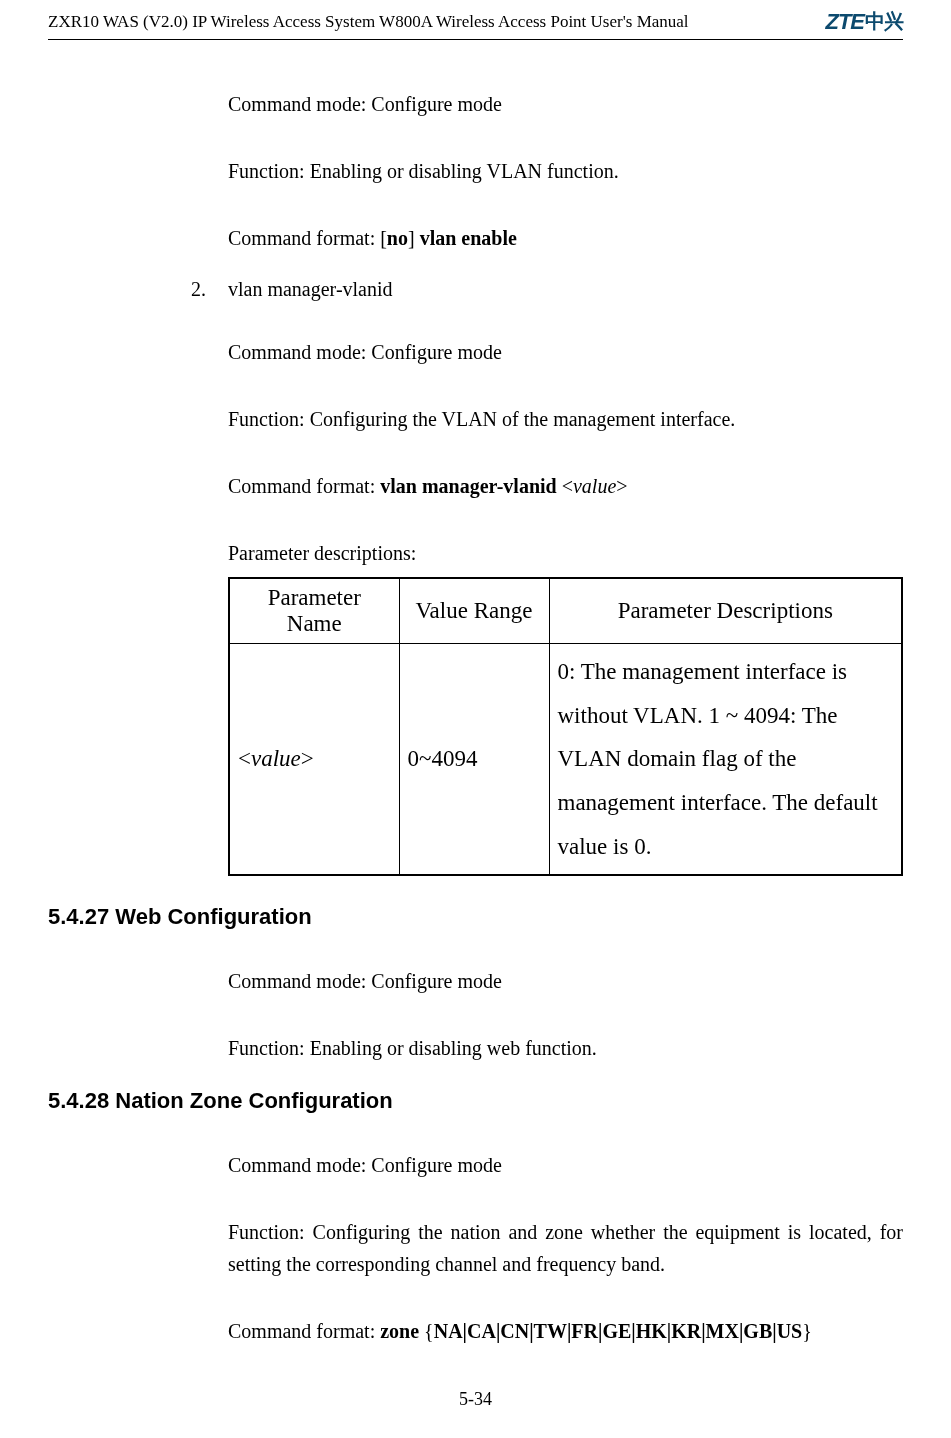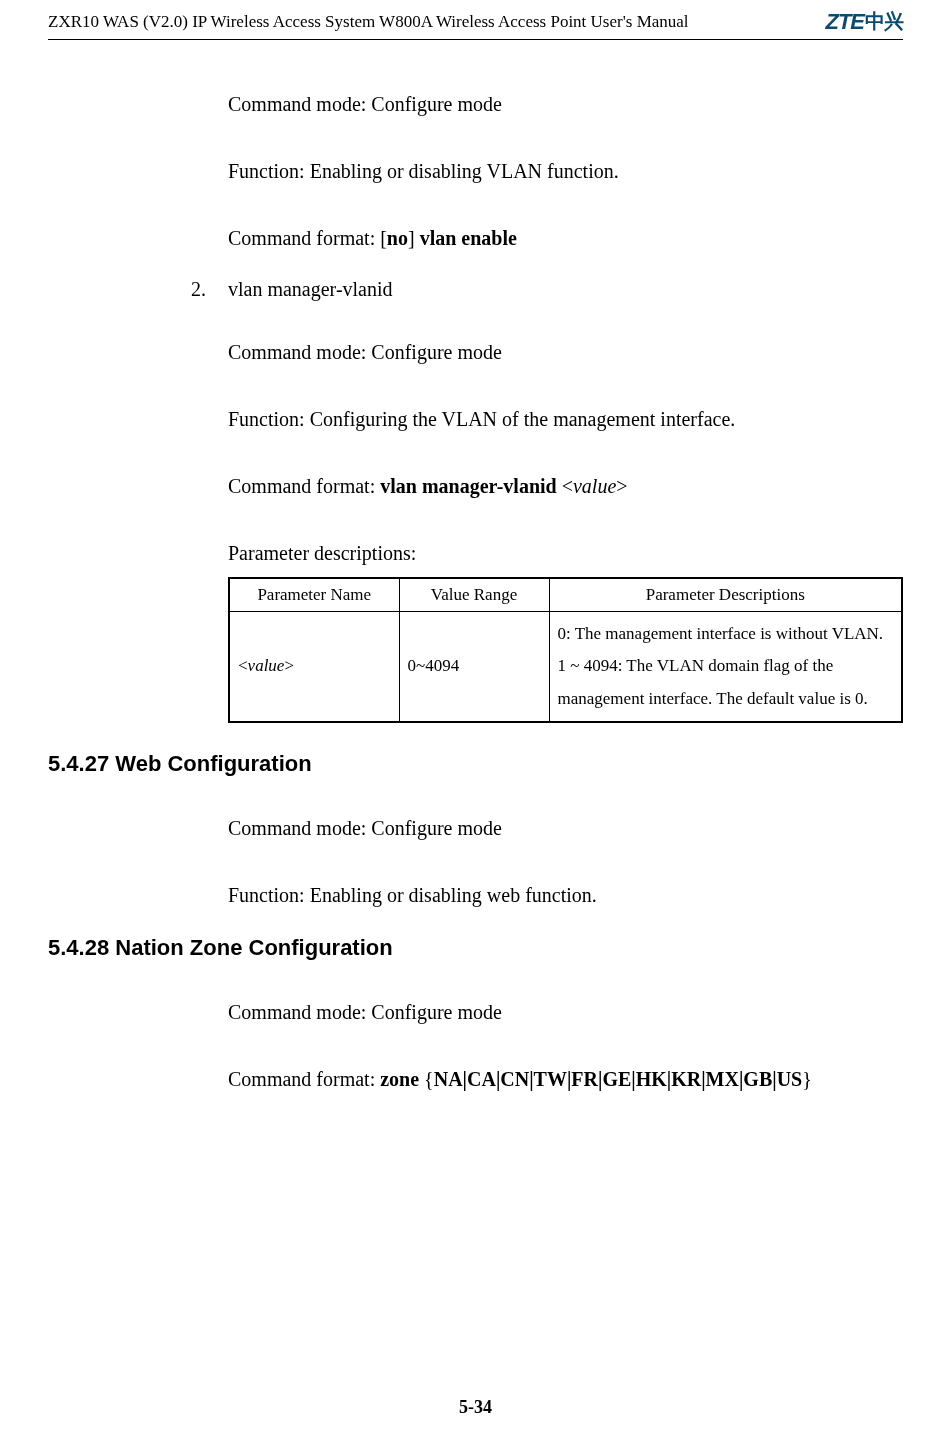--- a/index.html
+++ b/index.html
@@ -56,42 +56,42 @@
       font-weight: bold;
       font-size: 22px;
       margin: 24px 0 24px -180px;
       padding-left: 0;
     }
     table.param {
       border-collapse: collapse;
       width: 100%;
       margin-top: 8px;
       margin-bottom: 28px;
-      font-size: 17px;
+      font-size: 23px;
     }
     table.param th, table.param td {
       border: 1px solid #000;
       padding: 6px 8px;
       vertical-align: middle;
       text-align: left;
     }
     table.param th {
       font-weight: normal;
       text-align: center;
     }
     table.param { border: 2px solid #000; }
     table.param col.c1 { width: 170px; }
     table.param col.c2 { width: 150px; }
     .cell-desc { line-height: 1.9; text-align: justify; }
     .footer {
       position: absolute;
-      bottom: 20px;
+      bottom: 28px;
       left: 0; right: 0;
       text-align: center;
-      font-weight: bold;
+      font-weight: normal;
       font-size: 18px;
     }
   </style>
 </head>
 <body>
 
 <div class="header">
   <span class="header-title">ZXR10 WAS (V2.0) IP Wireless Access System W800A Wireless Access Point User's Manual</span>
   <span class="logo">
     <span>ZTE</span>
@@ -140,20 +140,21 @@
     </tr>
   </tbody>
     </table>
 
   <h2 class="section-heading">5.4.27 Web Configuration</h2>
   <p class="para">Command mode: Configure mode</p>
   <p class="para">Function: Enabling or disabling web function.</p>
 
   <h2 class="section-heading">5.4.28 Nation Zone Configuration</h2>
   <p class="para">Command mode: Configure mode</p>
+  <p class="para" style="text-align:justify;">Function: Configuring the nation and zone whether the equipment is located, for setting the corresponding channel and frequency band.</p>
   <p class="para">
     <span>Command format: </span><span class="bold">zone</span><span> {</span><span class="bold">NA|CA|CN|TW|FR|GE|HK|KR|MX|GB|US</span><span>}</span>
   </p>
 
 </div>
 
 <div class="footer">
   <span>5-34</span>
 </div>
 

